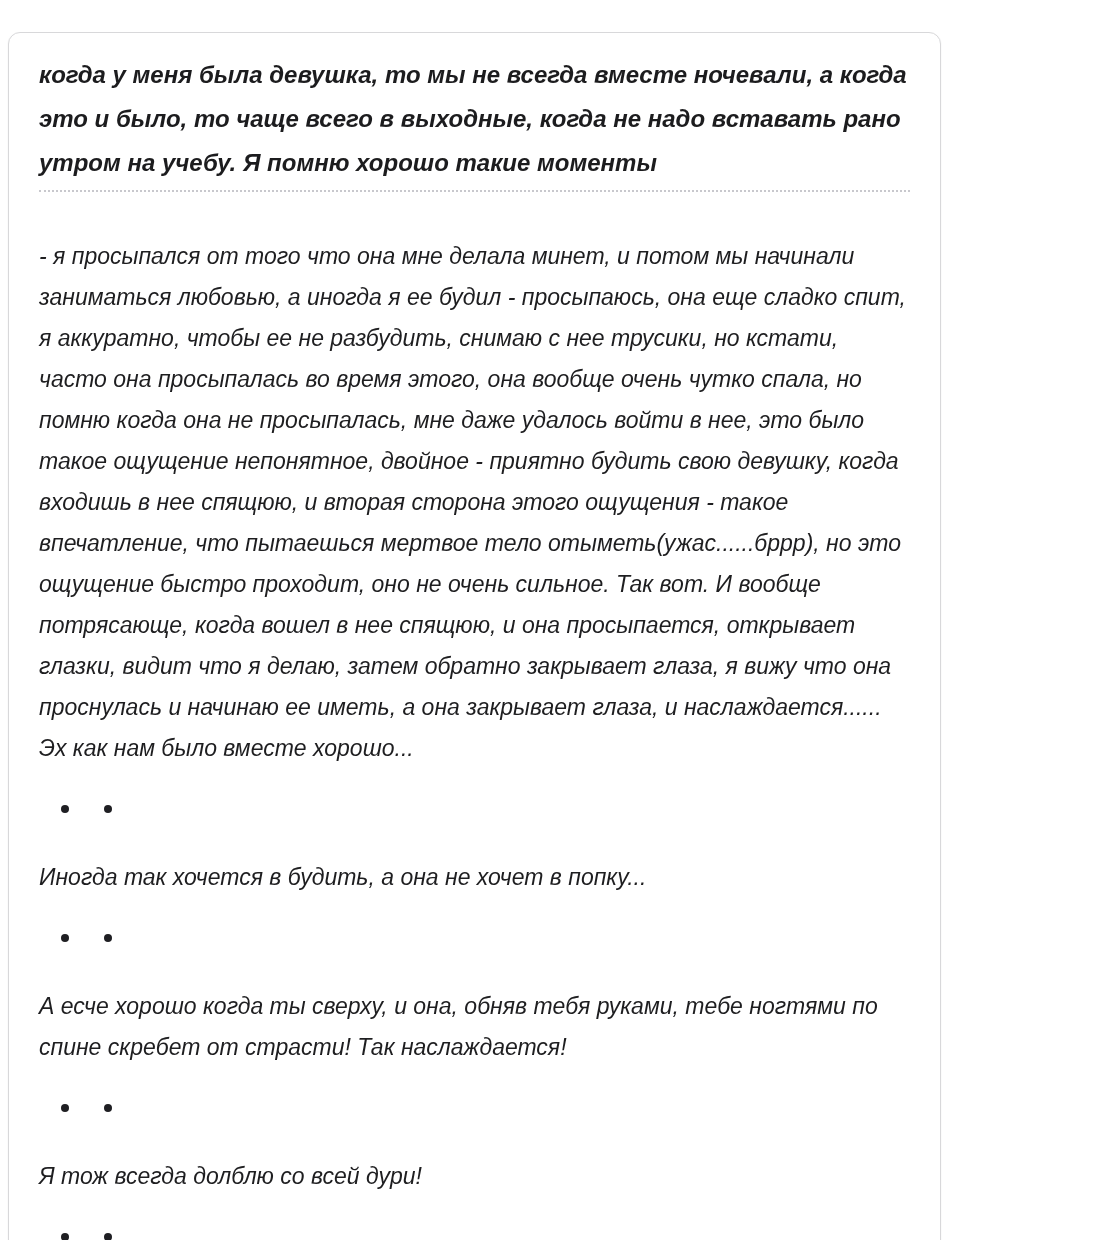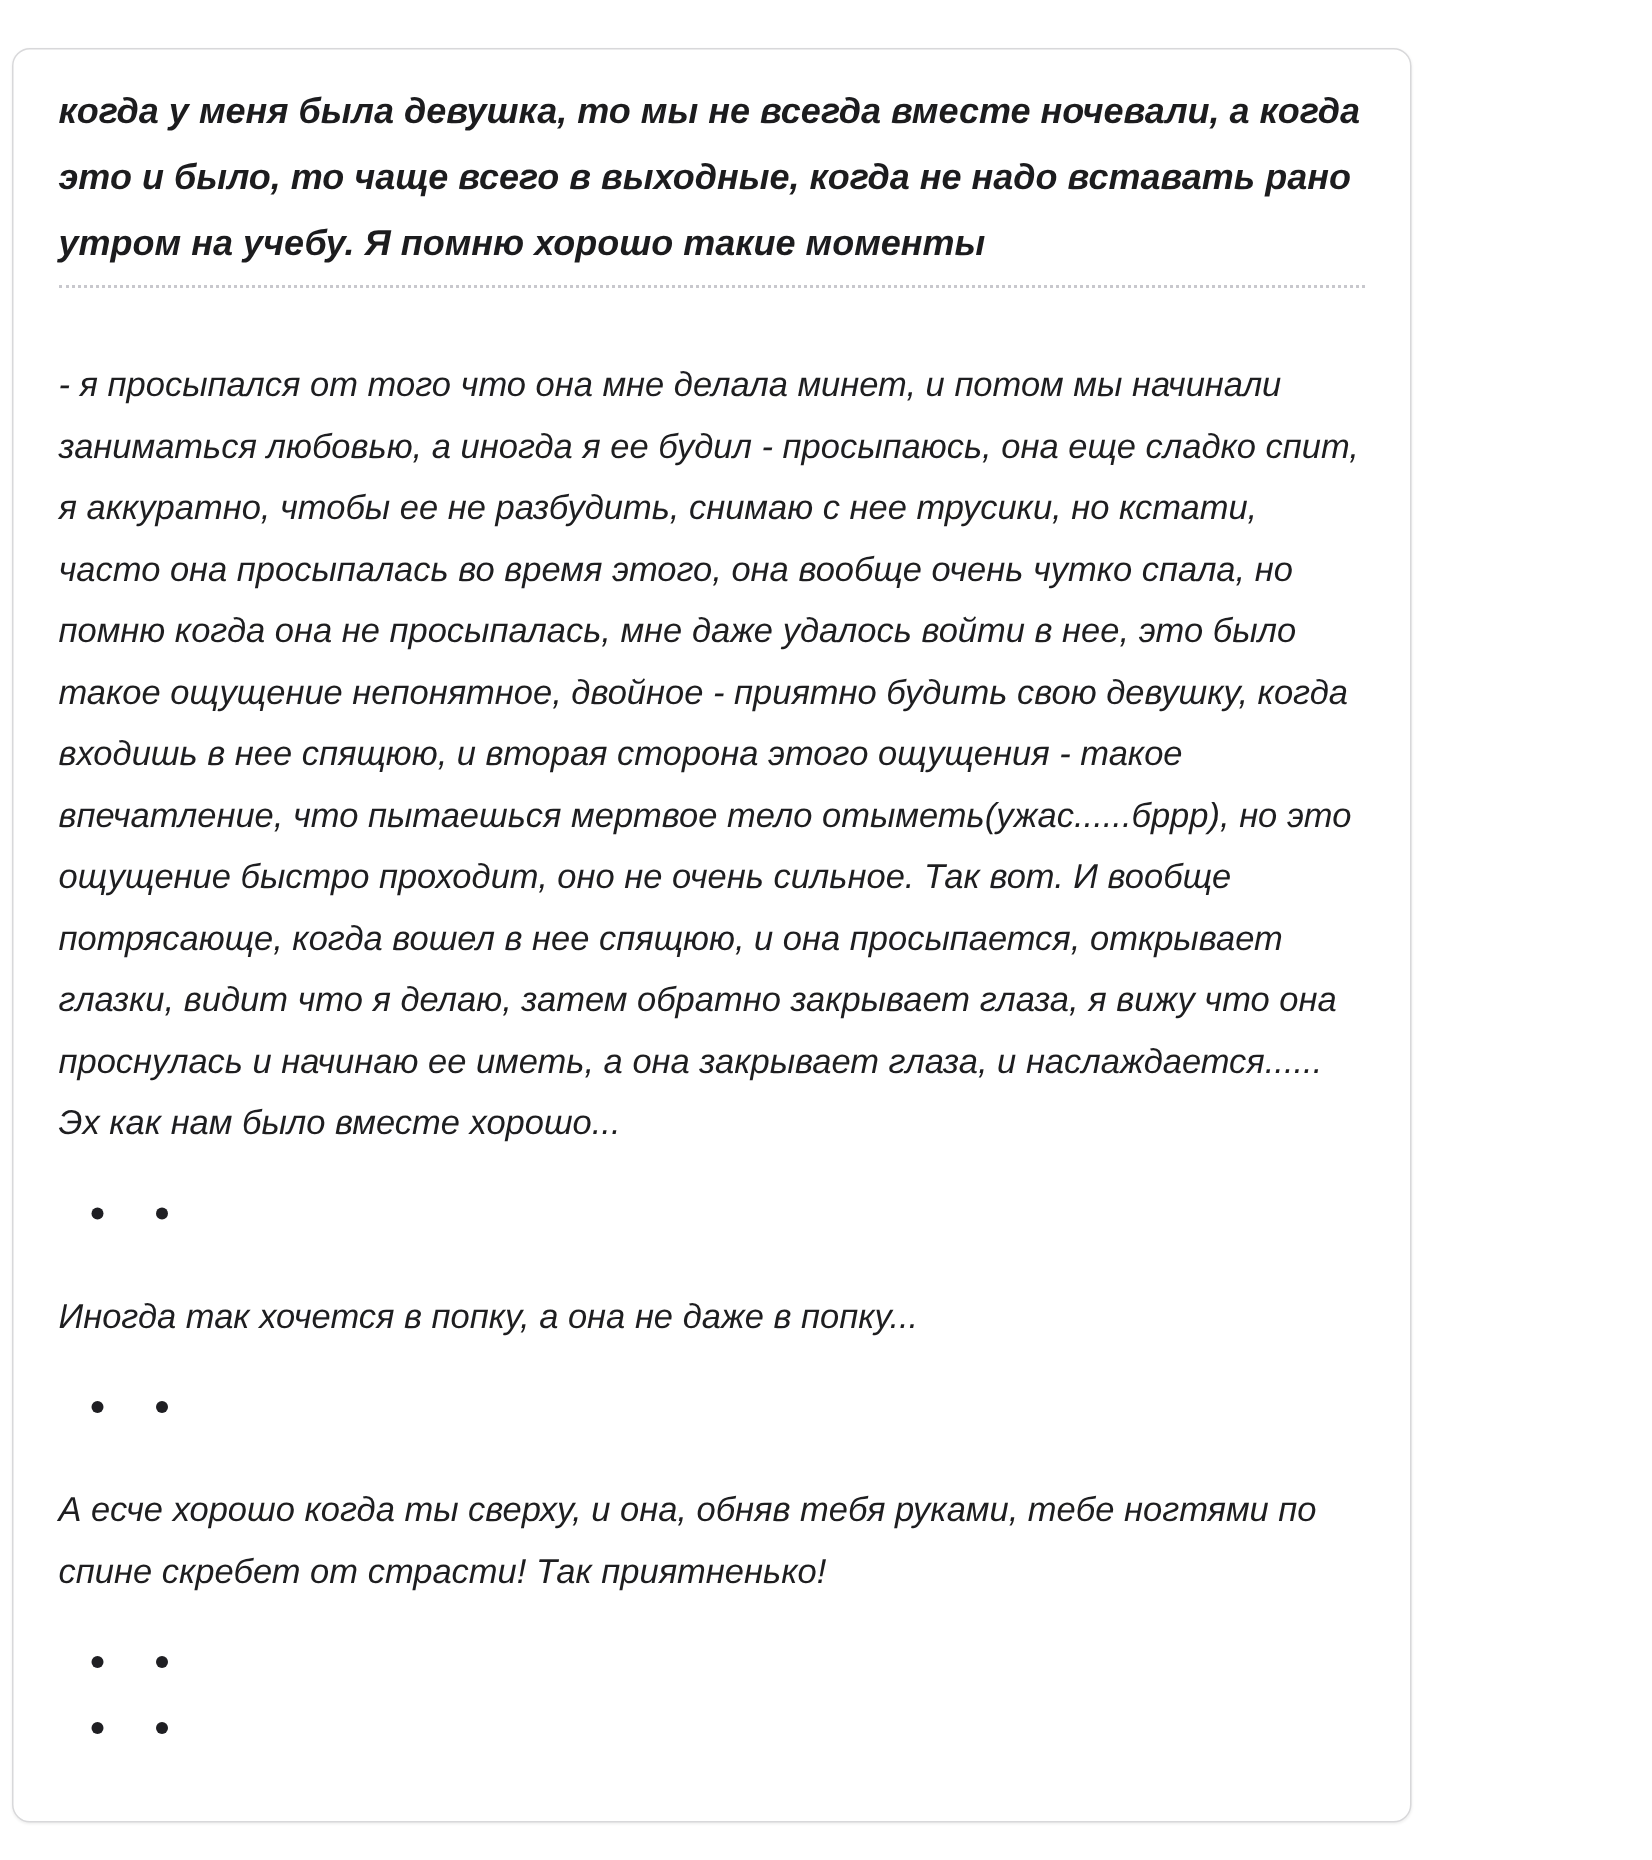--- a/index.html
+++ b/index.html
@@ -75,34 +75,35 @@
 
     <hr class="dotted-divider">
 
     <p class="post-text">- я просыпался от того что она мне делала минет, и потом мы начинали заниматься любовью, а иногда я ее будил - просыпаюсь, она еще сладко спит, я аккуратно, чтобы ее не разбудить, снимаю с нее трусики, но кстати, часто она просыпалась во время этого, она вообще очень чутко спала, но помню когда она не просыпалась, мне даже удалось войти в нее, это было такое ощущение непонятное, двойное - приятно будить свою девушку, когда входишь в нее спящюю, и вторая сторона этого ощущения - такое впечатление, что пытаешься мертвое тело отыметь(ужас......бррр), но это ощущение быстро проходит, оно не очень сильное. Так вот. И вообще потрясающе, когда вошел в нее спящюю, и она просыпается, открывает глазки, видит что я делаю, затем обратно закрывает глаза, я вижу что она проснулась и начинаю ее иметь, а она закрывает глаза, и наслаждается...... Эх как нам было вместе хорошо...</p>
 
     <div class="dots-sep">
       <span class="dot"></span>
       <span class="dot"></span>
     </div>
 
-    <p class="post-text">Иногда так хочется в попку, а она не даже в попку...</p>
+    <p class="post-text">Иногда так хочется в будить, а она не хочет в попку...</p>
 
     <div class="dots-sep">
       <span class="dot"></span>
       <span class="dot"></span>
     </div>
 
-    <p class="post-text">А есче хорошо когда ты сверху, и она, обняв тебя руками, тебе ногтями по спине скребет от страсти! Так приятненько!</p>
+    <p class="post-text">А есче хорошо когда ты сверху, и она, обняв тебя руками, тебе ногтями по спине скребет от страсти! Так наслаждается!</p>
 
     <div class="dots-sep">
       <span class="dot"></span>
       <span class="dot"></span>
     </div>
 
+    <p class="post-text">Я тож всегда долблю со всей дури!</p>
 
     <div class="dots-sep">
       <span class="dot"></span>
       <span class="dot"></span>
     </div>
 
   </div>
 </div>
 
 </body></html>

